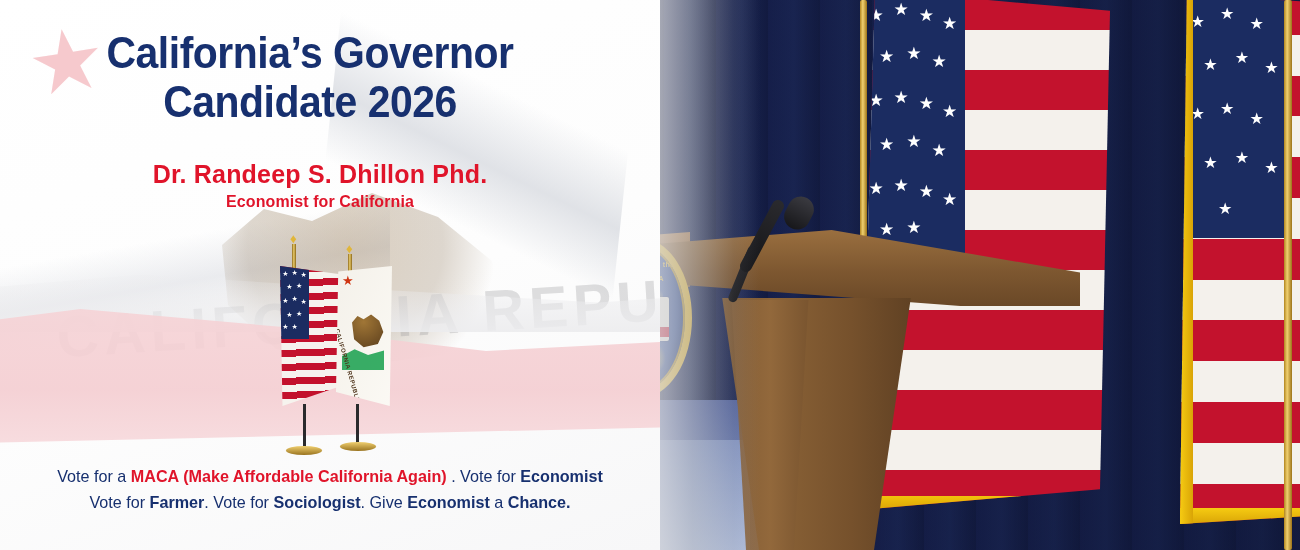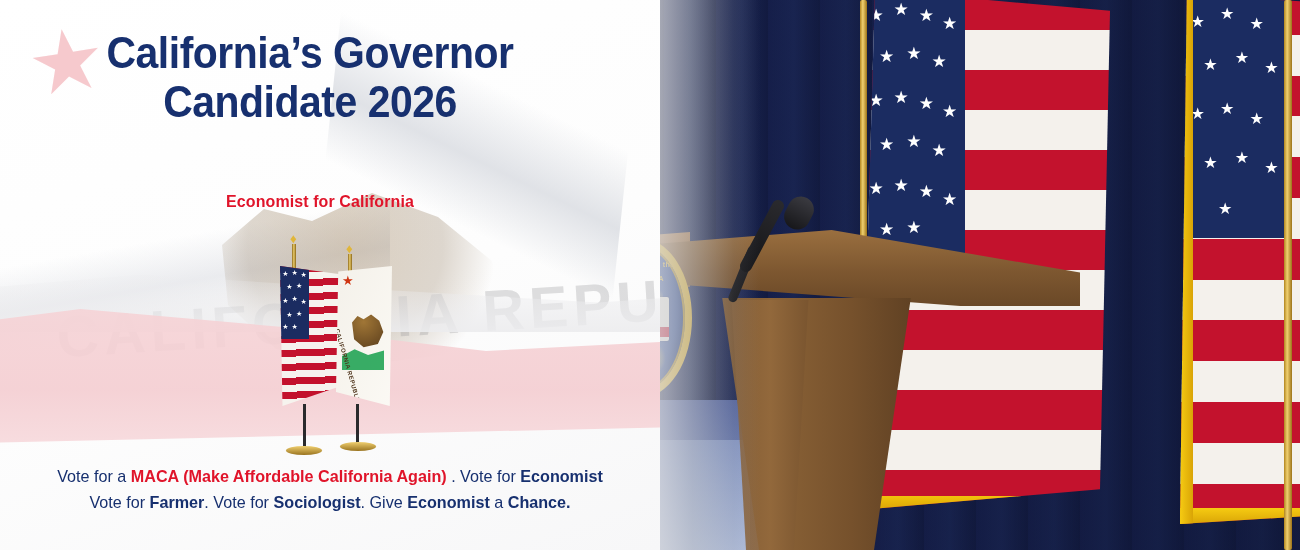--- a/index.html
+++ b/index.html
@@ -282,20 +282,21 @@
       <div class="df-stem" style="left:98px;top:172px;height:40px;"></div>
       <div class="df-base" style="left:28px;top:214px;"></div>
       <div class="df-base" style="left:82px;top:210px;"></div>
     </div>
 
     <div class="headline">
       <div>California’s Governor</div>
       <div>Candidate 2026</div>
     </div>
 
+    <div class="name">Dr. Randeep S. Dhillon Phd.</div>
     <div class="subtitle">Economist for California</div>
 
     <div class="slogan">
       <div class="slogan-line"><span>Vote for a </span><span class="r">MACA (Make Affordable California Again)</span><span> . Vote for </span><span class="b">Economist</span></div>
       <div class="slogan-line"><span>Vote for </span><span class="b">Farmer</span><span>. Vote for </span><span class="b">Sociologist</span><span>. Give </span><span class="b">Economist</span><span> a </span><span class="b">Chance.</span></div>
     </div>
   </div>
 </div>
 
 </body></html>

